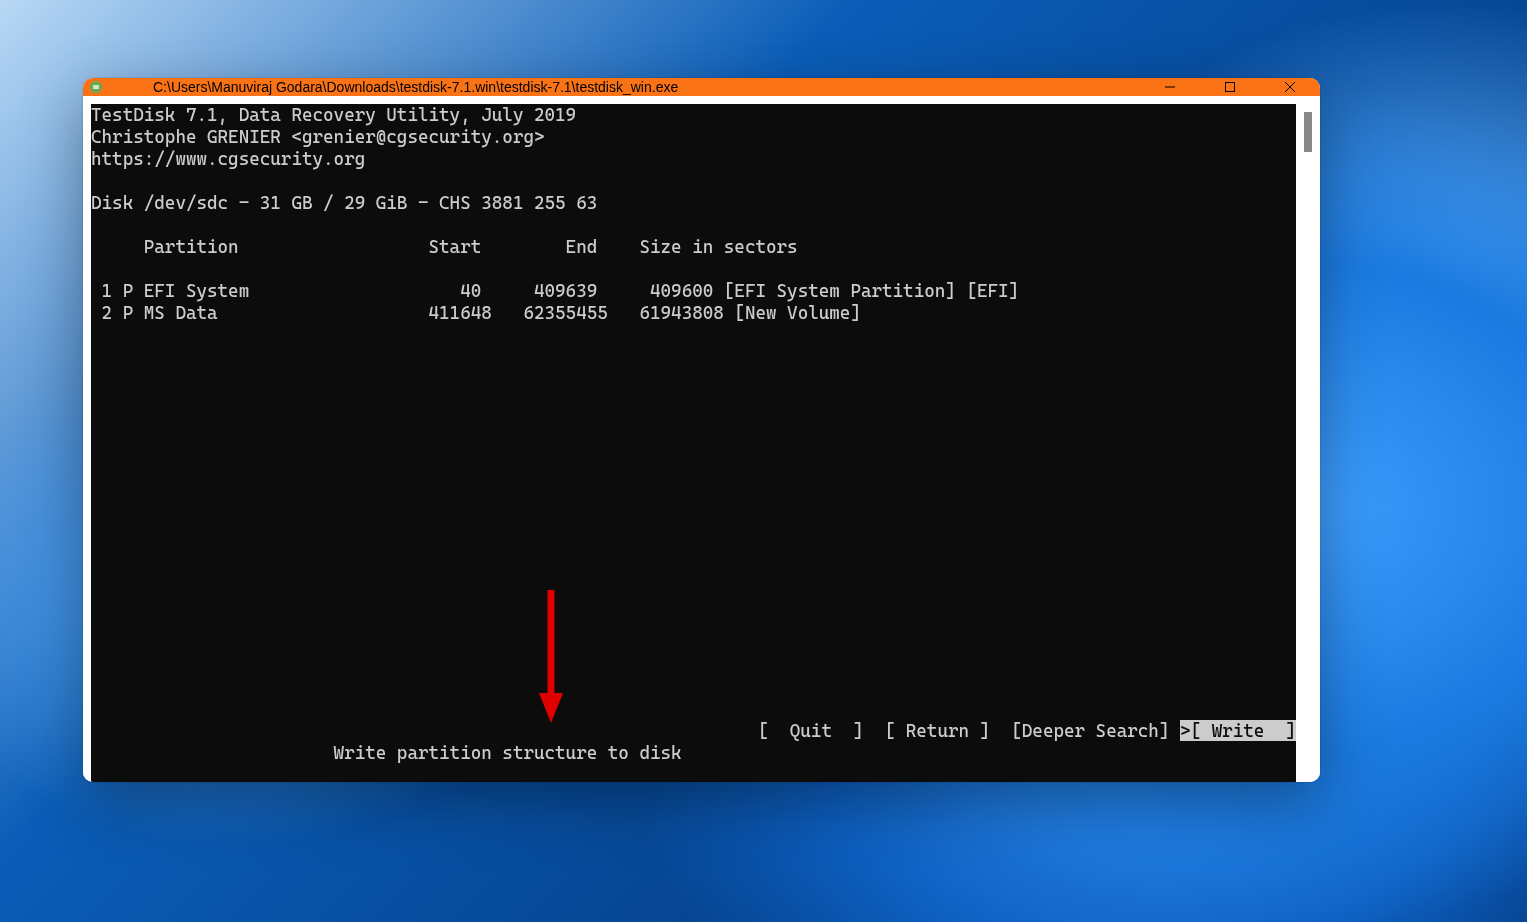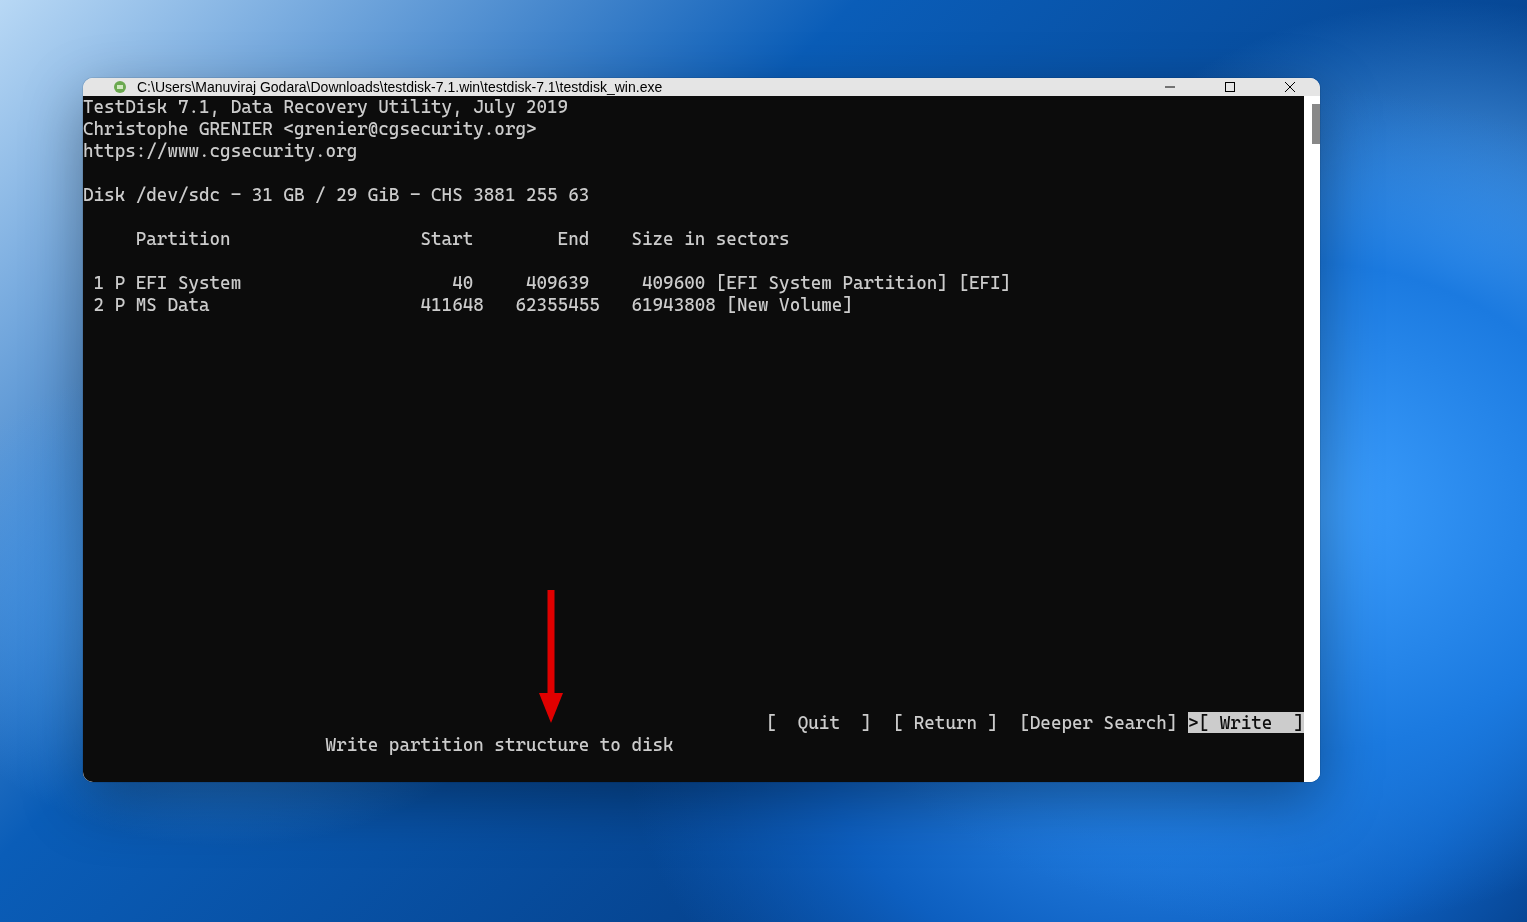--- a/index.html
+++ b/index.html
@@ -32,24 +32,25 @@
     border-radius: 10px;
     box-shadow: 0 20px 60px rgba(0,0,0,.35), 0 0 0 1px rgba(0,0,0,.08);
     display: flex;
     flex-direction: column;
     overflow: hidden;
   }
   .titlebar {
     height: 38px;
     display: flex;
     align-items: center;
-    padding-left: 28px;
-    background: #e5e5e5;
+    padding-left: 4px;
+    background: #f97316;
     color: #000;
     font-size: 14px;
+    gap: 40px;
   }
   .titlebar .app-icon {
     width: 18px; height: 18px;
     margin-right: 8px;
     display: inline-flex; align-items: center; justify-content: center;
   }
   .titlebar .title-text { flex: 1; white-space: nowrap; overflow: hidden; text-overflow: ellipsis; }
   .win-controls { display: flex; height: 100%; }
   .win-btn {
     width: 60px;
@@ -58,21 +59,21 @@
     color: #000;
     cursor: default;
   }
   .win-btn svg { stroke: currentColor; stroke-width: 1; fill: none; }
 
   .term-wrap {
     flex: 1;
     display: flex;
     position: relative;
     background: #fff;
-    padding: 0;
+    padding: 8px;
   }
   .terminal {
     flex: 1;
     background: #0c0c0c;
     color: #cccccc;
     font-family: "Cascadia Mono", Consolas, "Lucida Console", monospace;
     font-size: 18px;
     line-height: 22px;
     padding: 0;
     white-space: pre;

